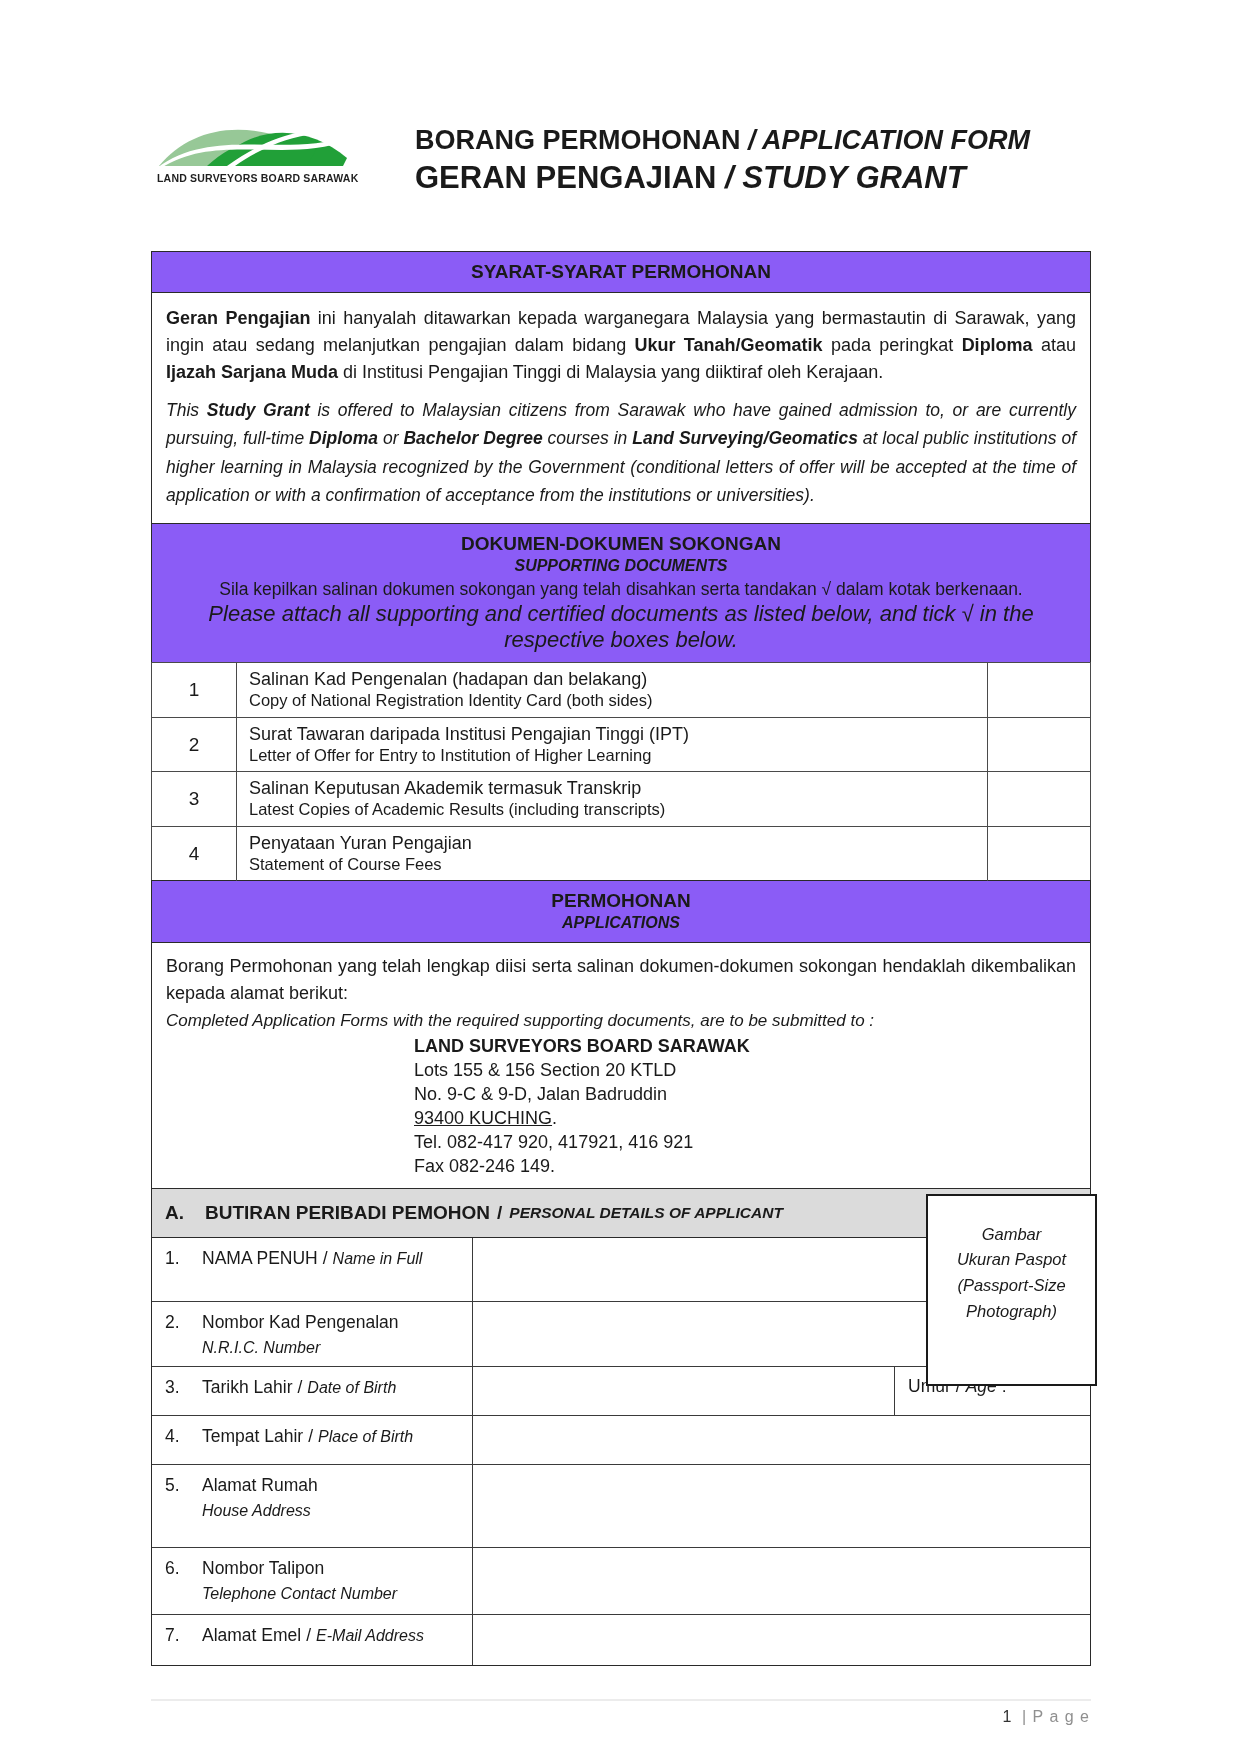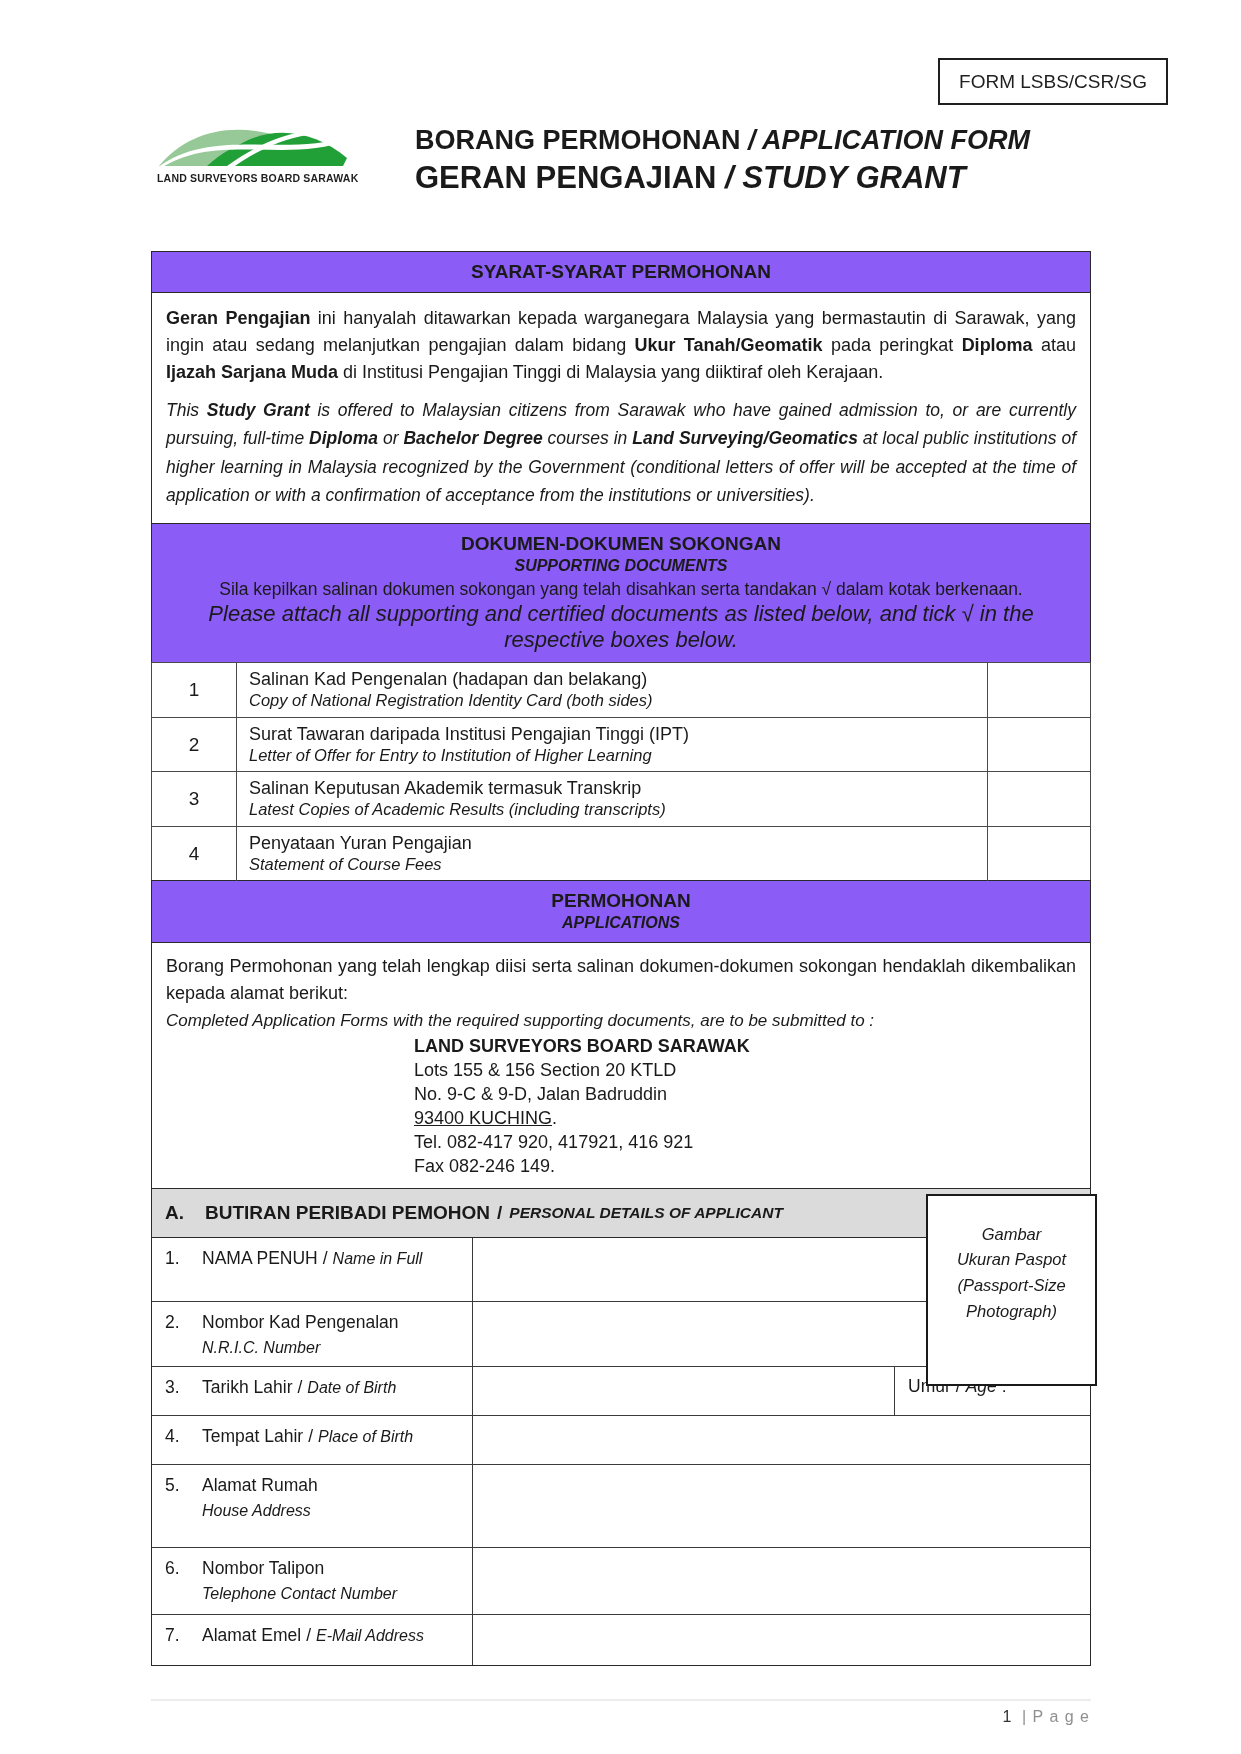--- a/index.html
+++ b/index.html
@@ -34,21 +34,21 @@
   .cond-body { padding:12px 14px 14px; }
   .para-my { font-size:18px; line-height:1.5; text-align:justify; }
   .para-my .b { font-weight:bold; }
   .para-en { font-size:17.5px; font-style:italic; line-height:1.62; text-align:justify; margin-top:10px; }
   .para-en .b { font-weight:bold; }
 
   .doc-row { display:grid; grid-template-columns:85px 1fr 103px; border:1.5px solid #4a4a4a; margin-top:-1.5px; background:#fff; }
   .doc-no { display:flex; align-items:center; justify-content:center; font-size:19px; border-right:1.5px solid #4a4a4a; }
   .doc-text { padding:6px 12px 7px; }
   .doc-text .my { font-size:18px; }
-  .doc-text .en { font-size:16.5px; font-style:italic; margin-top:1px; }
+  .doc-text .en { font-size:16.5px; margin-top:1px; }
   .doc-tick { border-left:1.5px solid #4a4a4a; }
 
   .apps-body { padding:10px 14px 12px; }
   .apps-en { font-size:17px; font-style:italic; margin-top:4px; }
   .address { margin-left:248px; margin-top:4px; font-size:18px; line-height:1.33; }
   .addr-name { font-weight:bold; }
   .addr-city .u { text-decoration:underline; }
 
   
   .personal { position:absolute; left:151px; top:1188px; width:940px; border:1.5px solid #2a2a2a; background:#fff; }
@@ -82,23 +82,20 @@
   .footer-rule { position:absolute; left:151px; top:1699px; width:940px; height:2px; background:#ececec; }
   .footer-text { position:absolute; top:1708px; right:151px; font-size:16px; }
   .footer-text .num { color:#333; }
   .footer-text .grey { color:#8f8f8f; letter-spacing:1px; margin-left:6px; }
 </style>
 </head>
 <body>
 
 <div class="page">
 
-  <div class="form-code-box">
-    <span>FORM LSBS/CSR/SG</span>
-  </div>
 
   <div class="doc-header">
     <div class="logo">
       <span>
         <svg width="192" height="52" viewBox="0 0 192 52">
           <path d="M2,48 C30,14 75,2 128,20 L112,48 Z" fill="#97C897"></path>
           <path d="M58,48 C95,4 150,6 190,40 L186,48 Z" fill="#21A038"></path>
           <path d="M50,48 C80,20 120,10 160,30 L150,48 Z" fill="#21A038"></path>
           <path d="M0,50 C55,8 130,40 192,18 L192,22 C130,46 60,14 4,50 Z" fill="#ffffff"></path>
           <path d="M70,48 C95,30 120,18 145,14 L150,17 C122,22 98,34 78,48 Z" fill="#ffffff"></path>

